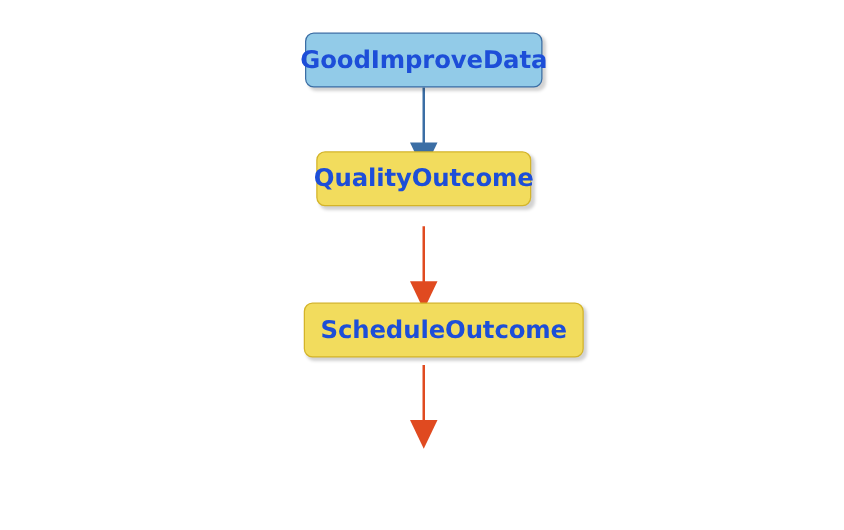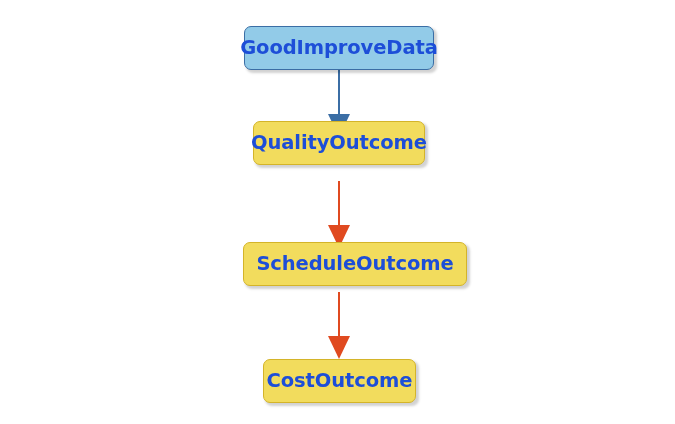--- a/index.html
+++ b/index.html
@@ -84,17 +84,14 @@
   </div>
 
   <div class="node node-outcome" style="left:253px; top:121px; width:172px; height:44px;">
     <span class="node-label">QualityOutcome</span>
   </div>
 
   <div class="node node-outcome" style="left:243px; top:242px; width:224px; height:44px;">
     <span class="node-label">ScheduleOutcome</span>
   </div>
 
-  <div class="node node-outcome" style="left:263px; top:359px; width:153px; height:44px;">
-    <span class="node-label">CostOutcome</span>
-  </div>
 
 </div>
 
 </body></html>

